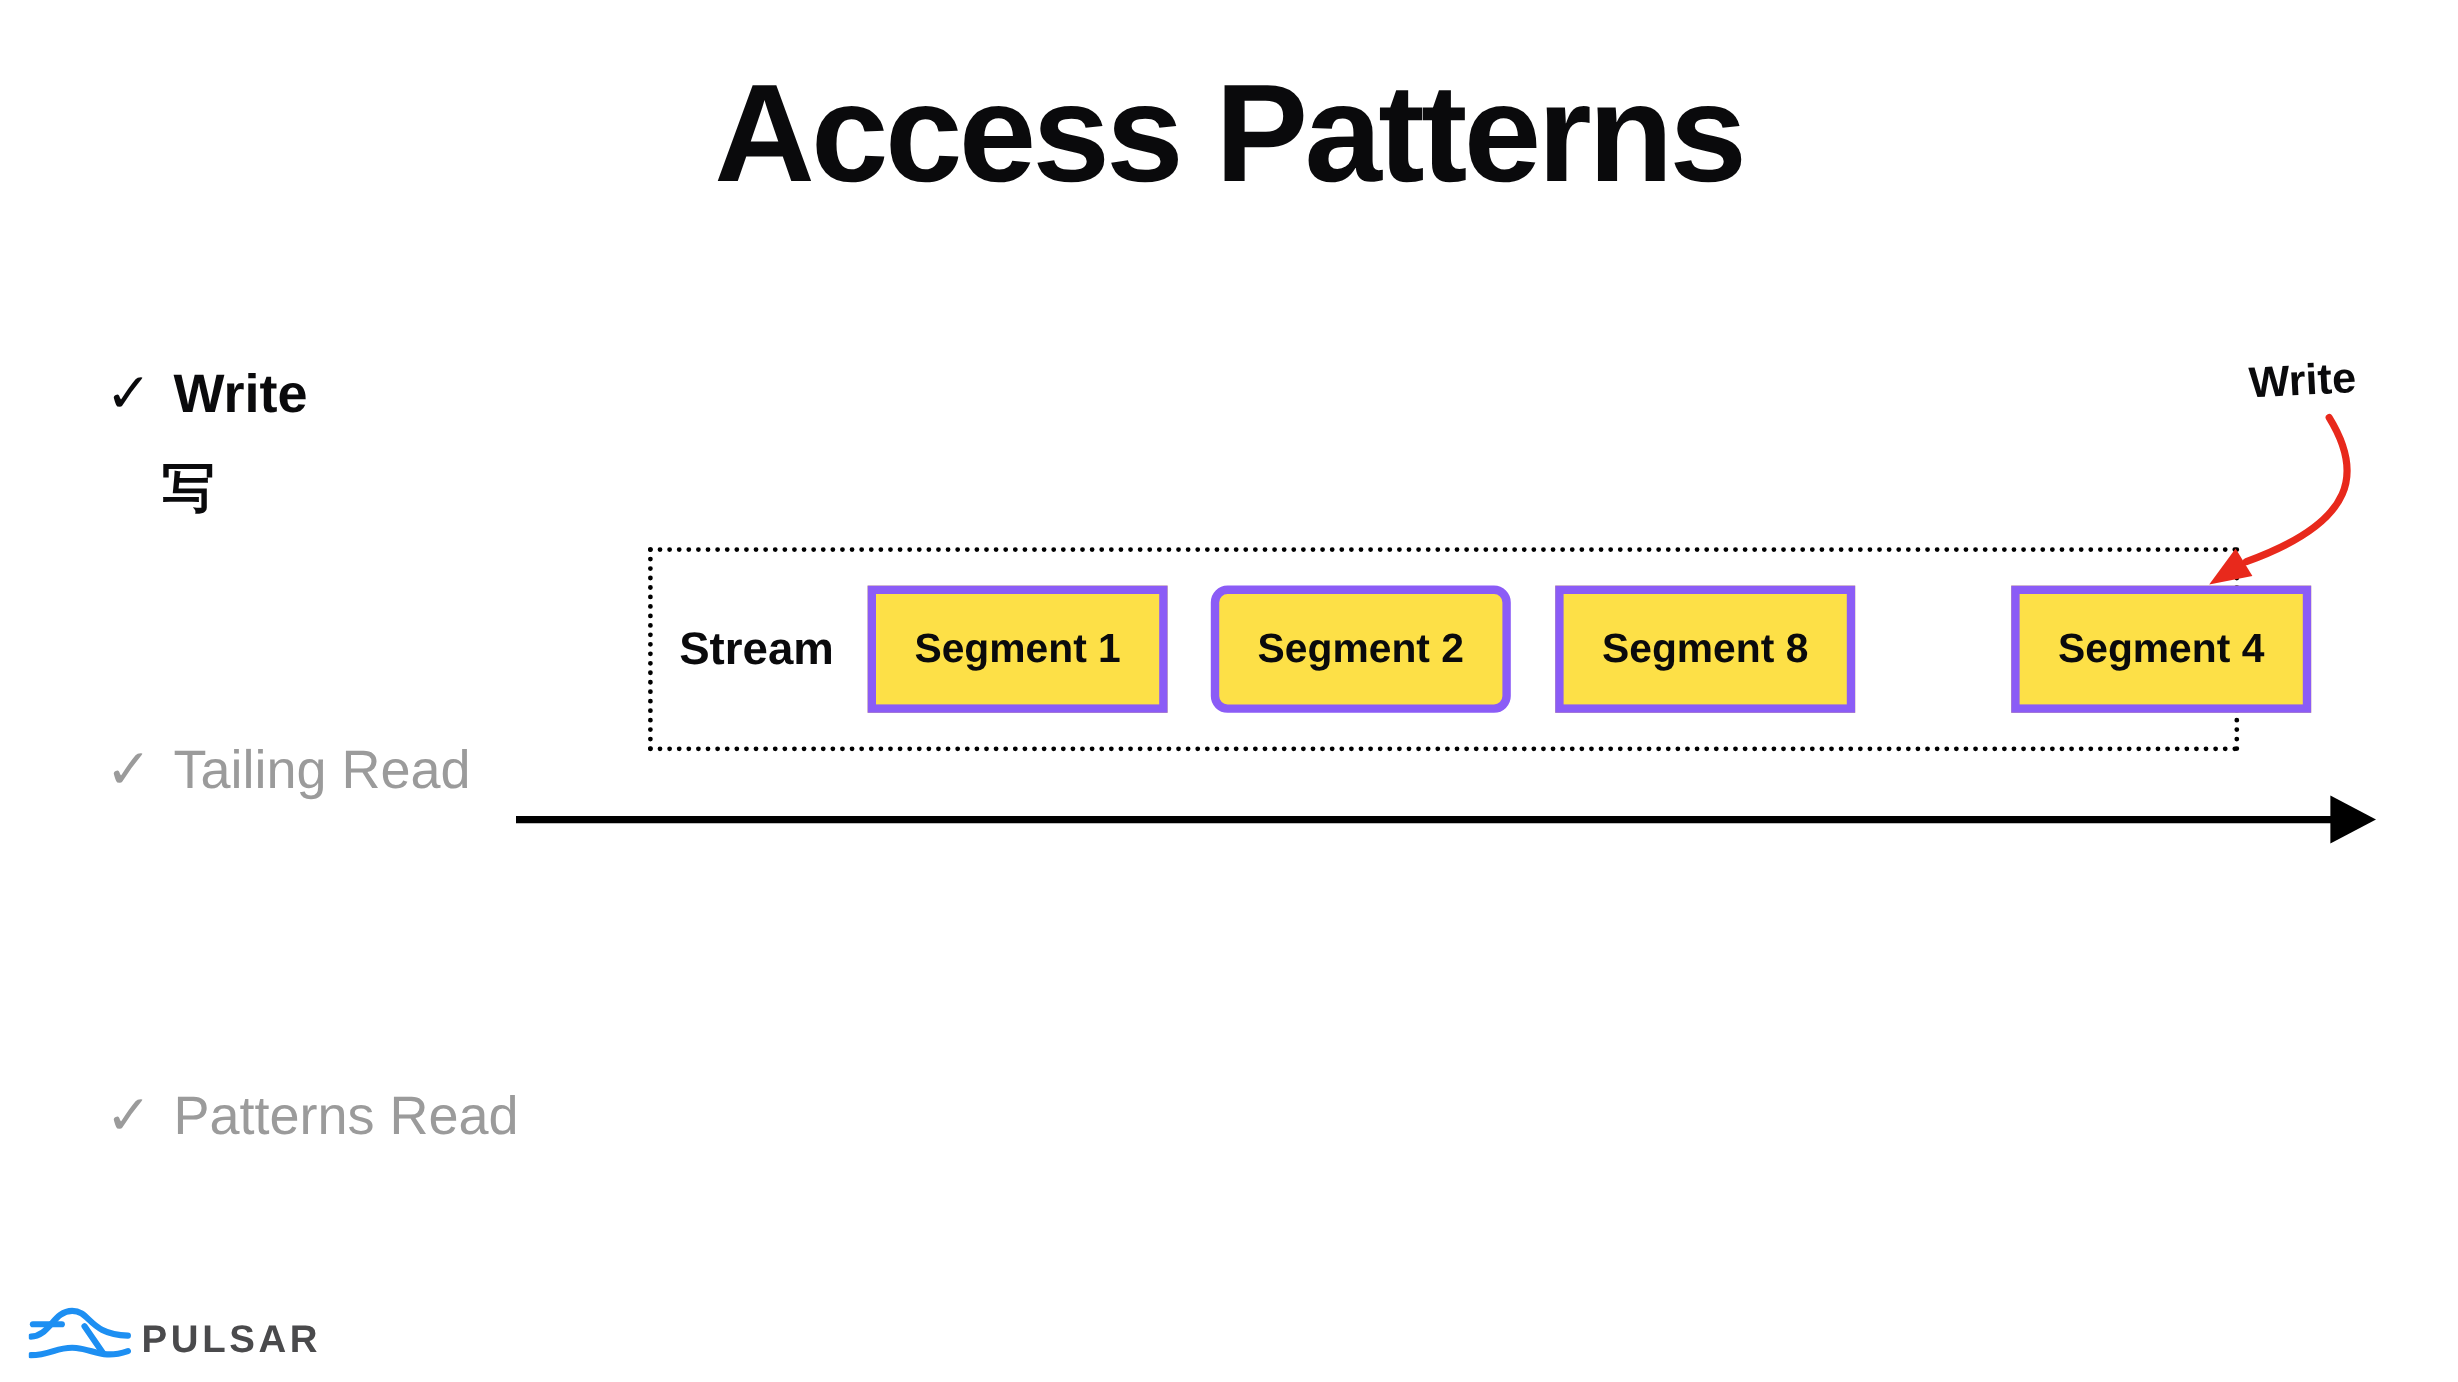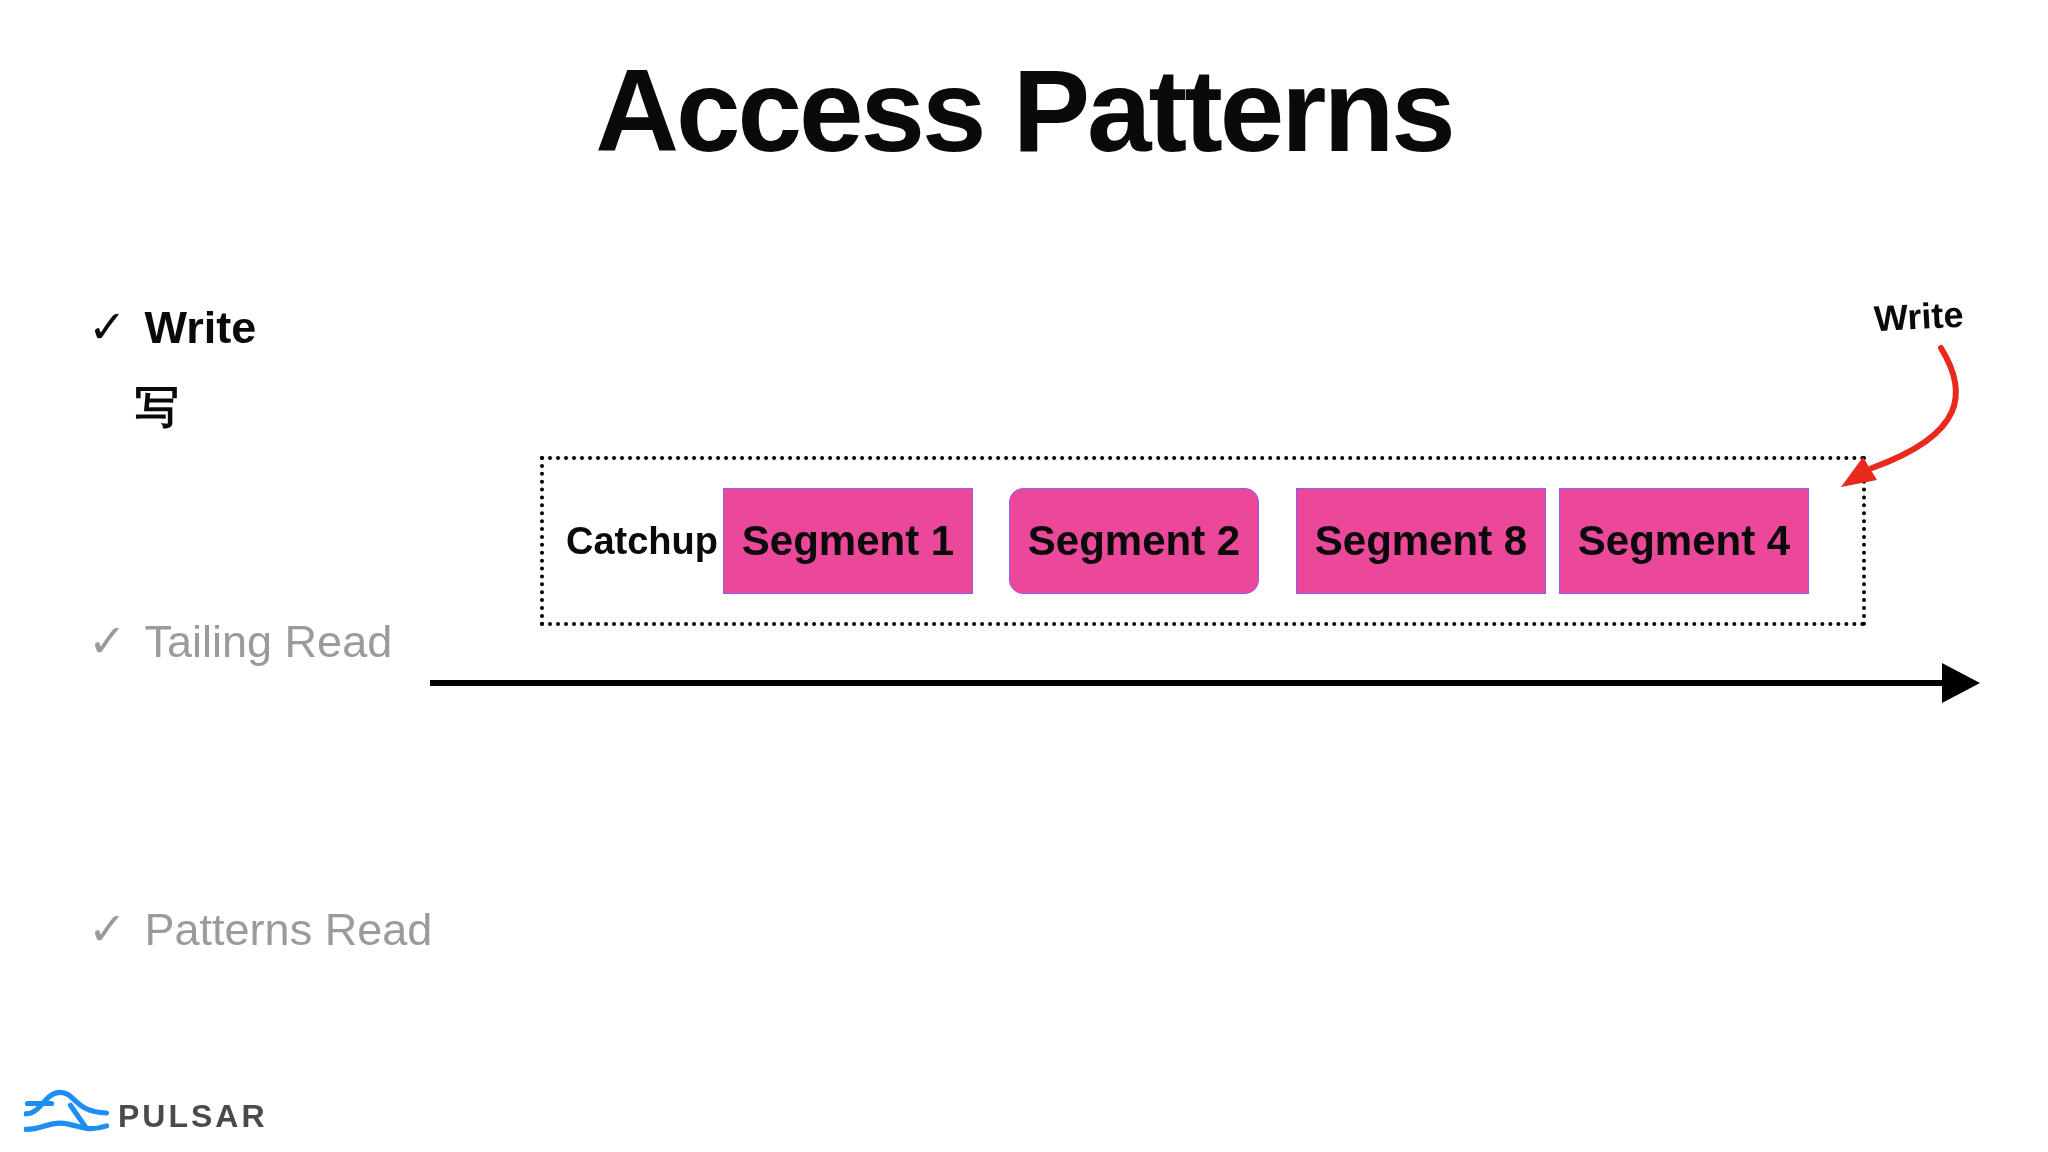--- a/index.html
+++ b/index.html
@@ -79,33 +79,33 @@
     font-size: 38px;
     font-weight: 700;
     color: #0a0a0c;
   }
   .segment {
     position: absolute;
     top: 488px;
     width: 250px;
     height: 106px;
     box-sizing: border-box;
-    background: #ec4899;
-    border: 1px solid #8b5cf6;
+    background: #fde047;
+    border: 7px solid #8b5cf6;
     display: flex;
     align-items: center;
     justify-content: center;
-    font-size: 42px;
+    font-size: 34px;
     font-weight: 700;
     color: #0a0a0c;
   }
   #segment-1 { left: 723px; }
   #segment-2 { left: 1009px; border-radius: 14px; }
   #segment-3 { left: 1296px; }
-  #segment-4 { left: 1559px; text-align: center; }
+  #segment-4 { left: 1676px; text-align: center; }
 
   
   .write-annotation {
     position: absolute;
     left: 1874px;
     top: 296px;
     font-size: 36px;
     font-weight: 700;
     color: #0a0a0c;
     transform: rotate(-3deg);
@@ -161,21 +161,21 @@
   </div>
 
   <div class="bullet inactive" id="bullet-catchup">
     <div class="line1">
       <span class="check">✓</span>
       <span class="label">Patterns Read</span>
     </div>
   </div>
 
   <div class="stream-box"></div>
-  <div class="stream-label">Catchup</div>
+  <div class="stream-label">Stream</div>
   <div class="segment" id="segment-1">Segment 1</div>
   <div class="segment" id="segment-2">Segment 2</div>
   <div class="segment" id="segment-3">Segment 8</div>
   <div class="segment" id="segment-4">Segment 4</div>
 
   <div class="write-annotation">Write</div>
 
   <svg class="arrow-layer" viewBox="0 0 2048 1152" xmlns="http://www.w3.org/2000/svg">
 
     <g>

